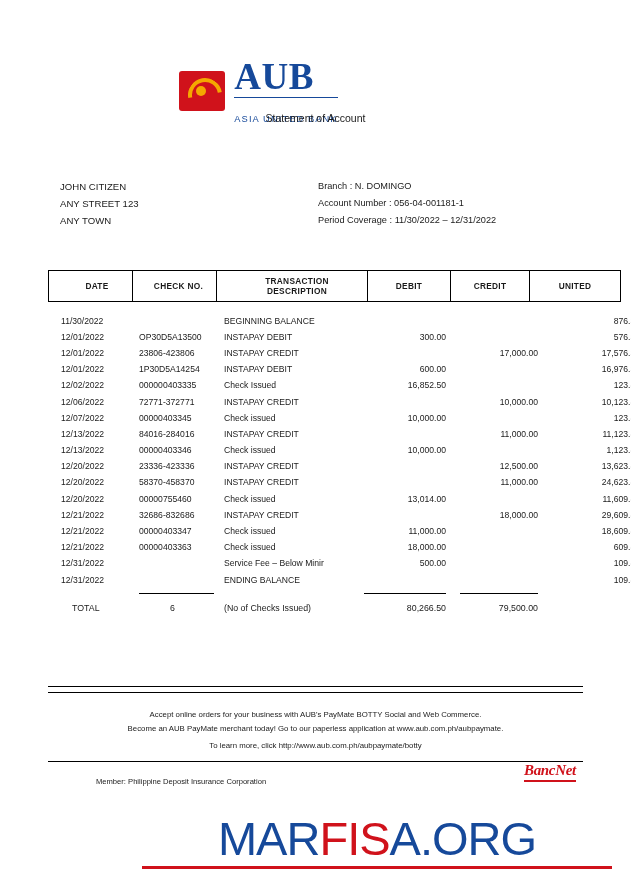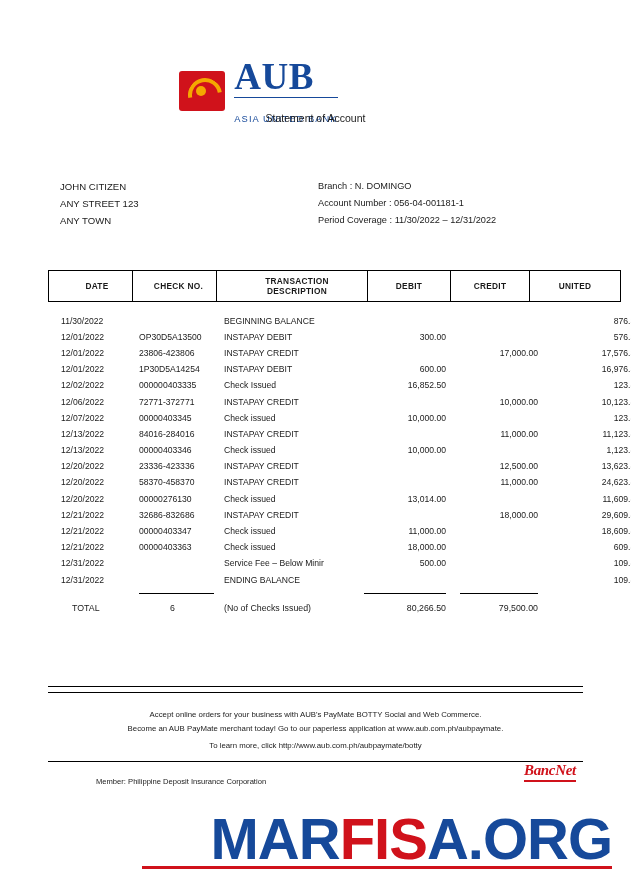--- a/index.html
+++ b/index.html
@@ -215,26 +215,25 @@
   
   .watermark {
     position: absolute;
     left: 142px;
     top: 814px;
     width: 470px;
     text-align: center;
   }
   .wm-text {
     font-family: "Liberation Sans", sans-serif;
-    font-weight: bold;
-    font-size: 58px;
+    font-weight: normal;
+    font-size: 47px;
     letter-spacing: -1px;
     line-height: 50px;
     white-space: nowrap;
-    text-align: right;
   }
   .wm-a { color: #16499a; }
   .wm-b { color: #d0121b; }
   .wm-rule {
     height: 3px;
     background: #d0121b;
     margin-top: 2px;
   }
 </style>
 </head>
@@ -380,21 +379,21 @@
           <tr>
             <td class="c-date">12/20/2022</td>
             <td class="c-check">58370-458370</td>
             <td class="c-desc">INSTAPAY CREDIT</td>
             <td class="c-debit"></td>
             <td class="c-credit">11,000.00</td>
             <td class="c-bal">24,623.88</td>
           </tr>
           <tr>
             <td class="c-date">12/20/2022</td>
-            <td class="c-check">00000276130</td>
+            <td class="c-check">00000755460</td>
             <td class="c-desc">Check issued</td>
             <td class="c-debit">13,014.00</td>
             <td class="c-credit"></td>
             <td class="c-bal">11,609.88</td>
           </tr>
           <tr>
             <td class="c-date">12/21/2022</td>
             <td class="c-check">32686-832686</td>
             <td class="c-desc">INSTAPAY CREDIT</td>
             <td class="c-debit"></td>

